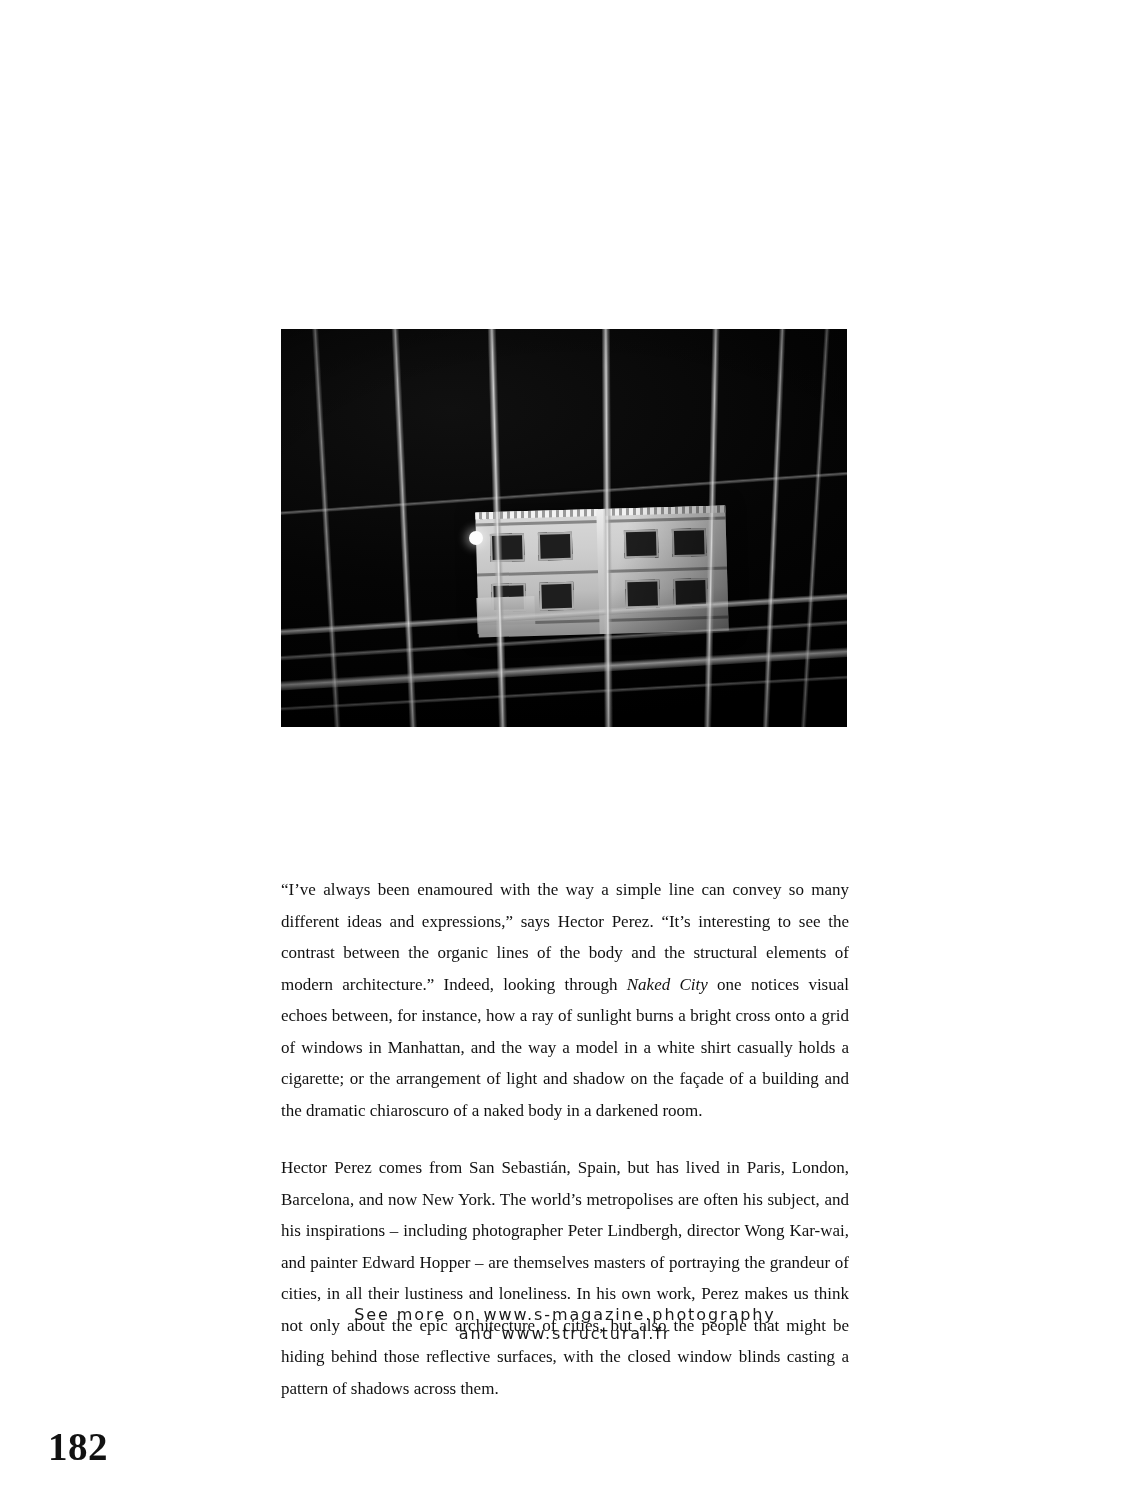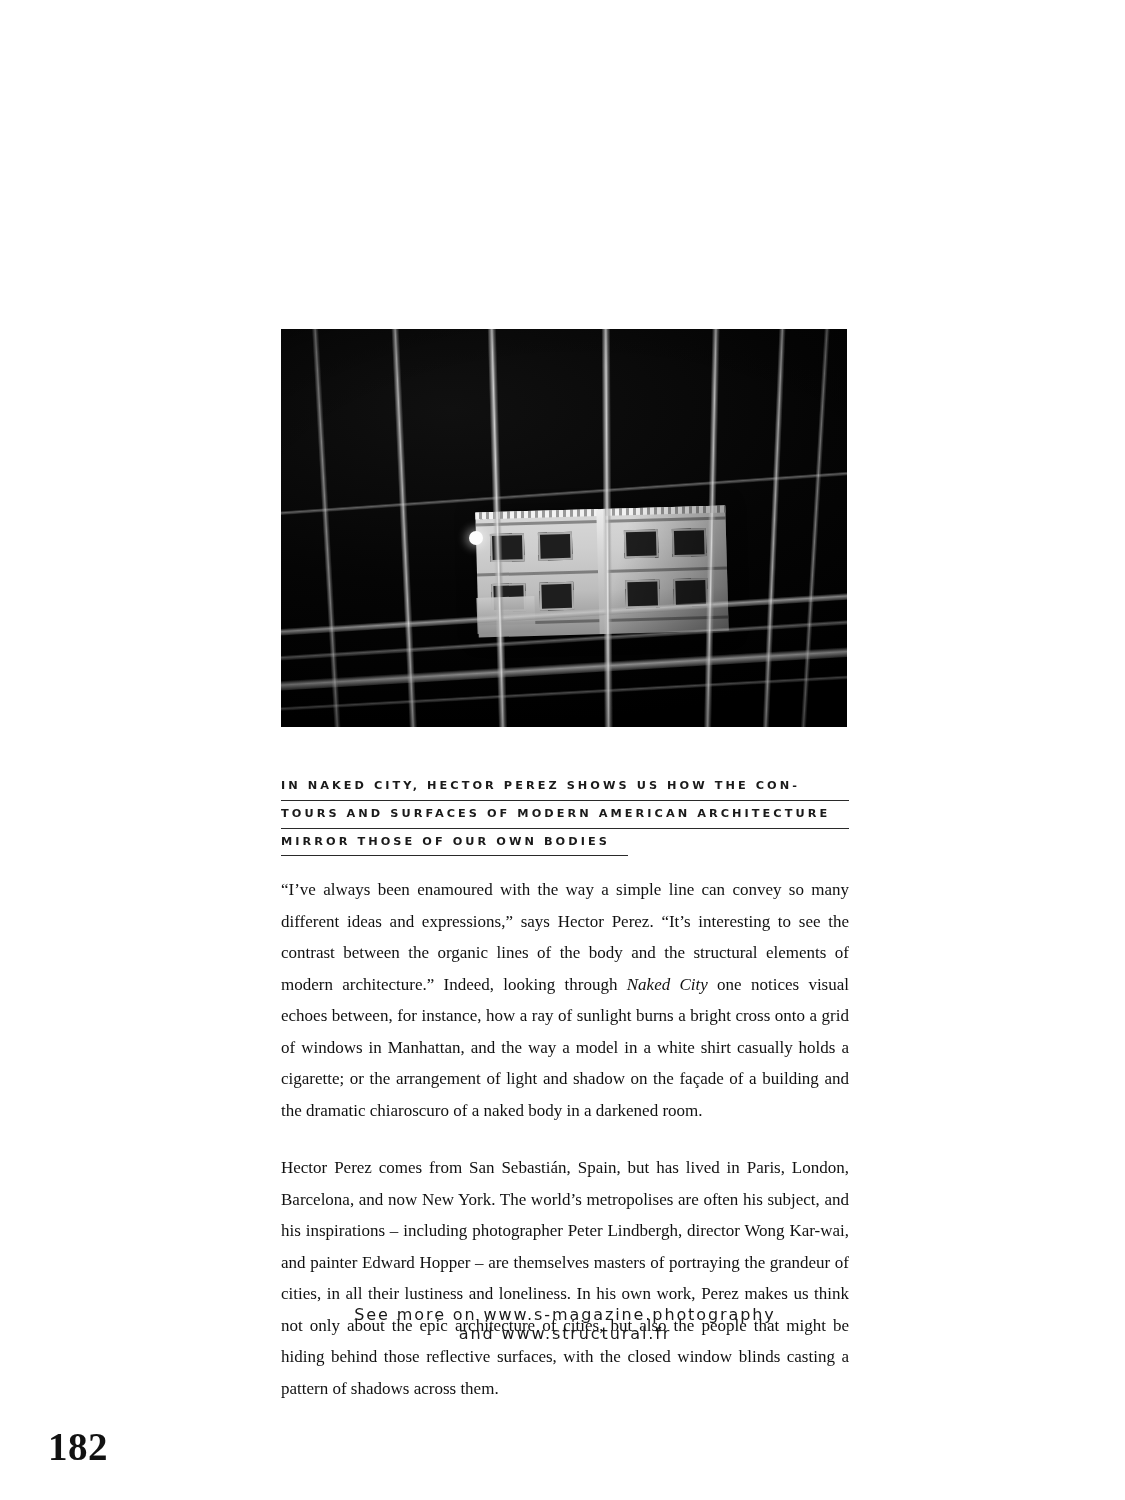--- a/index.html
+++ b/index.html
@@ -243,25 +243,20 @@
       <div class="mullion m3"></div>
       <div class="mullion m4"></div>
       <div class="mullion m5"></div>
       <div class="mullion m6"></div>
       <div class="mullion m7"></div>
 
       <div class="photo-vignette"></div>
     </div>
   </div>
 
-  <div class="standfirst">
-    <span class="sf-line l1">IN NAKED CITY, HECTOR PEREZ SHOWS US HOW THE CON-</span>
-    <span class="sf-line l2">TOURS AND SURFACES OF MODERN AMERICAN ARCHITECTURE</span>
-    <span class="sf-line l3">MIRROR THOSE OF OUR OWN BODIES</span>
-  </div>
 
   <div class="body-copy">
     <p><span>“I’ve always been enamoured with the way a simple line can convey so many different ideas and expressions,” says Hector Perez. “It’s interesting to see the contrast between the organic lines of the body and the structural elements of modern architecture.” Indeed, looking through </span><em>Naked City</em><span> one notices visual echoes between, for instance, how a ray of sunlight burns a bright cross onto a grid of windows in Manhattan, and the way a model in a white shirt casually holds a cigarette; or the arrangement of light and shadow on the façade of a building and the dramatic chiaroscuro of a naked body in a darkened room.</span></p>
     <p>Hector Perez comes from San Sebastián, Spain, but has lived in Paris, London, Barcelona, and now New York. The world’s metropolises are often his subject, and his inspirations – including photographer Peter Lindbergh, director Wong Kar-wai, and painter Edward Hopper – are themselves masters of portraying the grandeur of cities, in all their lustiness and loneliness. In his own work, Perez makes us think not only about the epic architecture of cities, but also the people that might be hiding behind those reflective surfaces, with the closed window blinds casting a pattern of shadows across them.</p>
   </div>
 
   <div class="credit">
     <span>See more on www.s-magazine.photography</span>
     <span>and www.structural.fr</span>
   </div>

